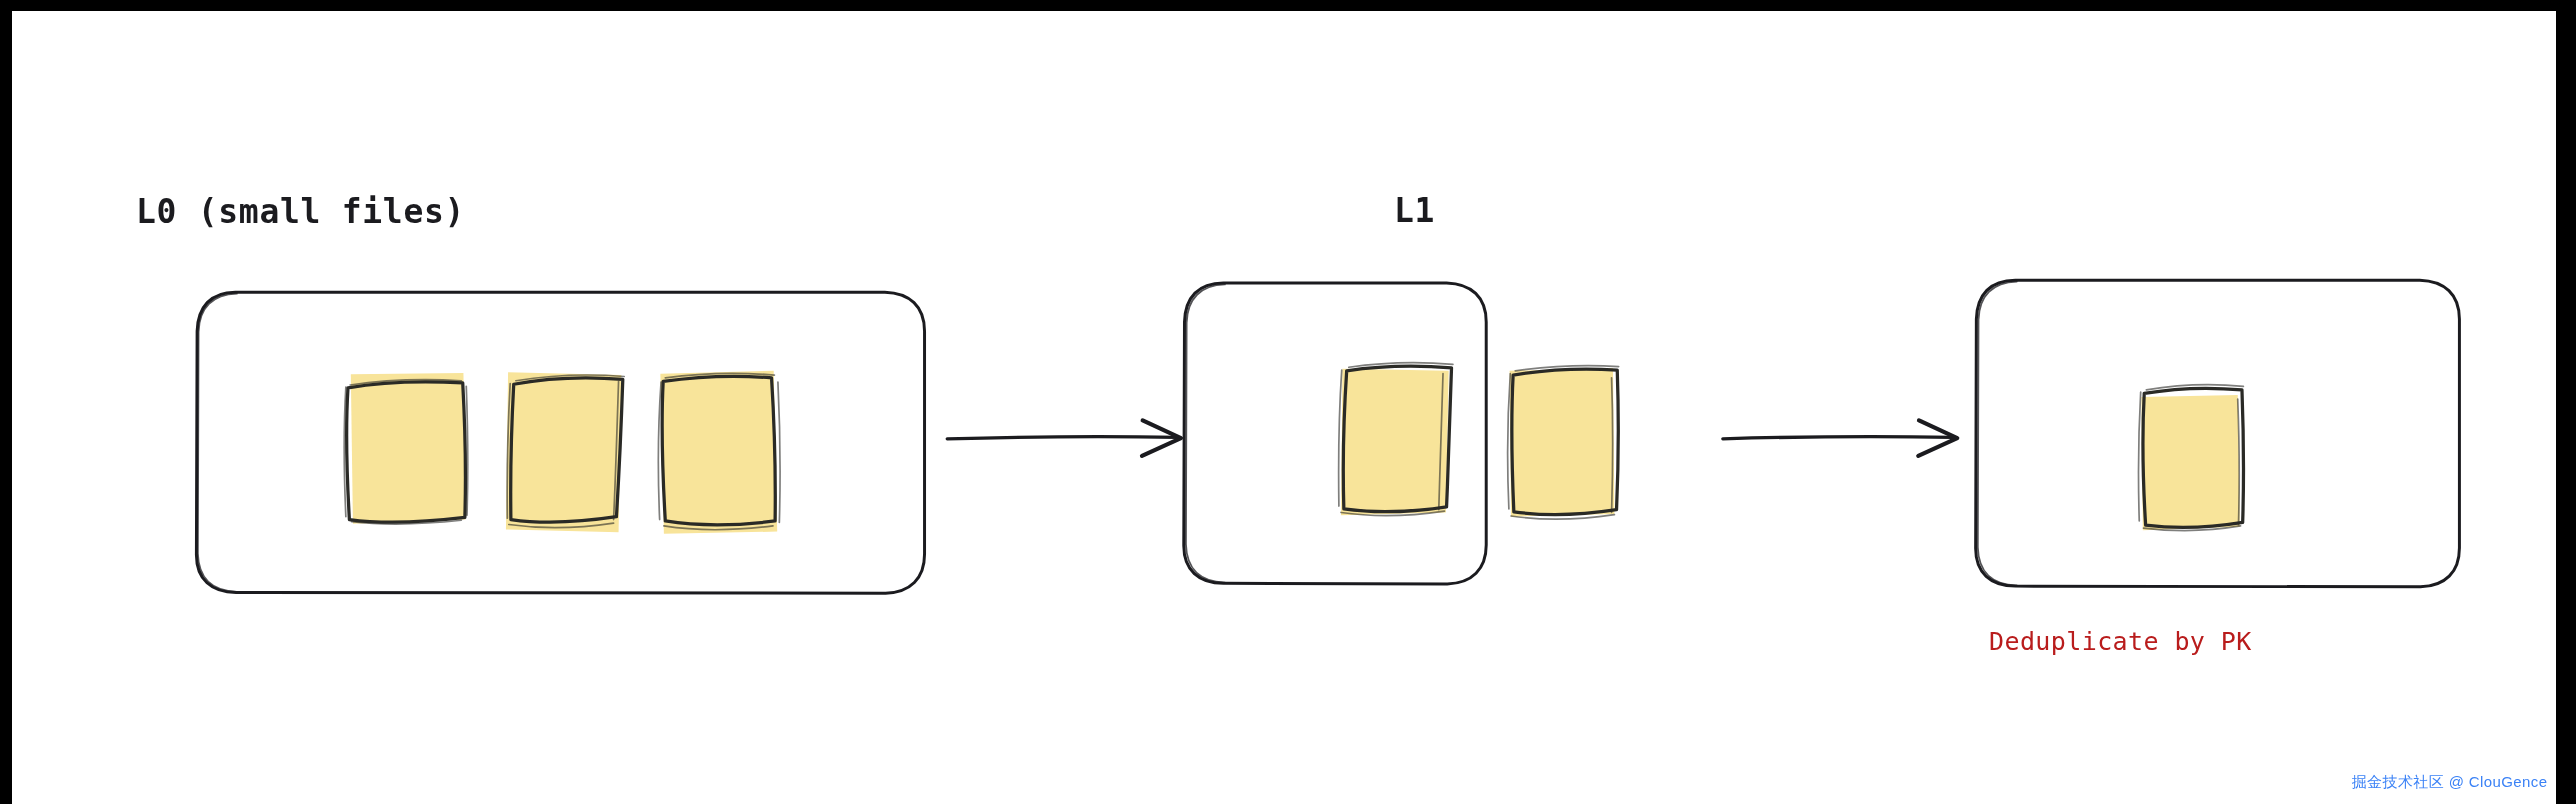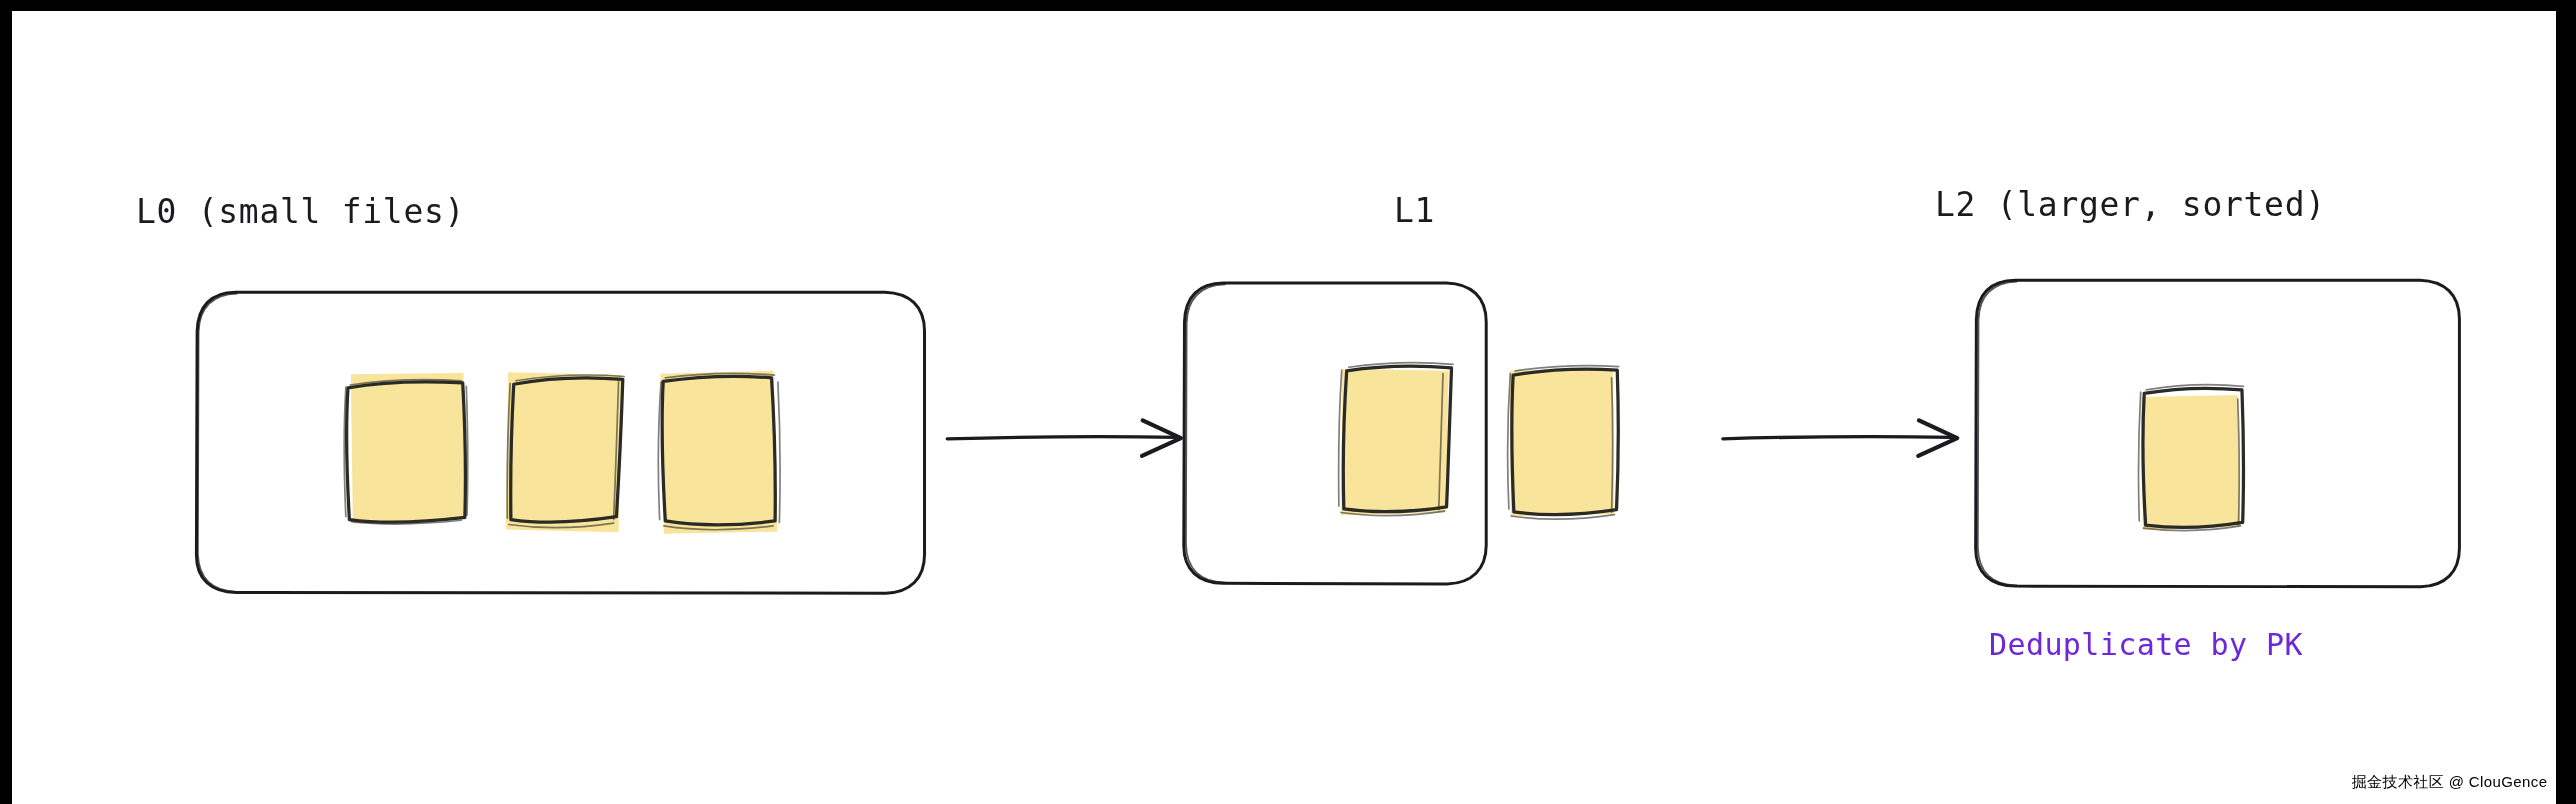--- a/index.html
+++ b/index.html
@@ -33,42 +33,42 @@
     height: 794px;
     pointer-events: none;
   }
   .lvl-label {
     position: absolute;
     font-family: "DejaVu Sans Mono", monospace;
     font-size: 33px;
     color: #1b1b1f;
     white-space: nowrap;
     letter-spacing: 0.7px;
-    font-weight: 400;
+    font-weight: 700;
   }
   #label-l0 { left: 124px; top: 181px; }
   #label-l1 { left: 1382px; top: 180px; }
   #label-l2 { left: 1923px; top: 174px; }
   #caption-l2 {
     position: absolute;
     left: 1977px;
     top: 616px;
     font-family: "DejaVu Sans Mono", monospace;
-    font-size: 30px;
-    color: #6d28d9;
+    font-size: 25px;
+    color: #b91c1c;
     white-space: nowrap;
     letter-spacing: 0.4px;
   }
   #watermark {
     position: absolute;
     right: 8.5px;
     bottom: 12.8px;
     font-family: "Liberation Sans", sans-serif;
     font-size: 15px;
-    color: #000000;
+    color: #3b82f6;
     white-space: nowrap;
     letter-spacing: 0.4px;
   }
 </style>
 </head>
 <body>
 
 <div id="canvas">
   <div id="surface">
 
@@ -202,21 +202,20 @@
                  M 3142 548 C 3144 600 3145 664 3143 726
                  M 3146 727 C 3098 735 3050 735 3009 730
                  M 3003 720 C 3001 656 3002 592 3005 538" fill="none" stroke="#2a2a26" stroke-width="2.4" stroke-linecap="round" stroke-linejoin="round" opacity="0.6"></path>
       </g>
     </svg>
 
     <div class="lvl-label" id="label-l0">L0 (small files)</div>
 
     <div class="lvl-label" id="label-l1">L1</div>
 
-    <div class="lvl-label" id="label-l2">L2 (larger, sorted)</div>
 
     <div id="caption-l2">Deduplicate by PK</div>
 
     <div id="watermark">掘金技术社区 @ ClouGence</div>
 
   </div>
 </div>
 
 
 </body></html>

